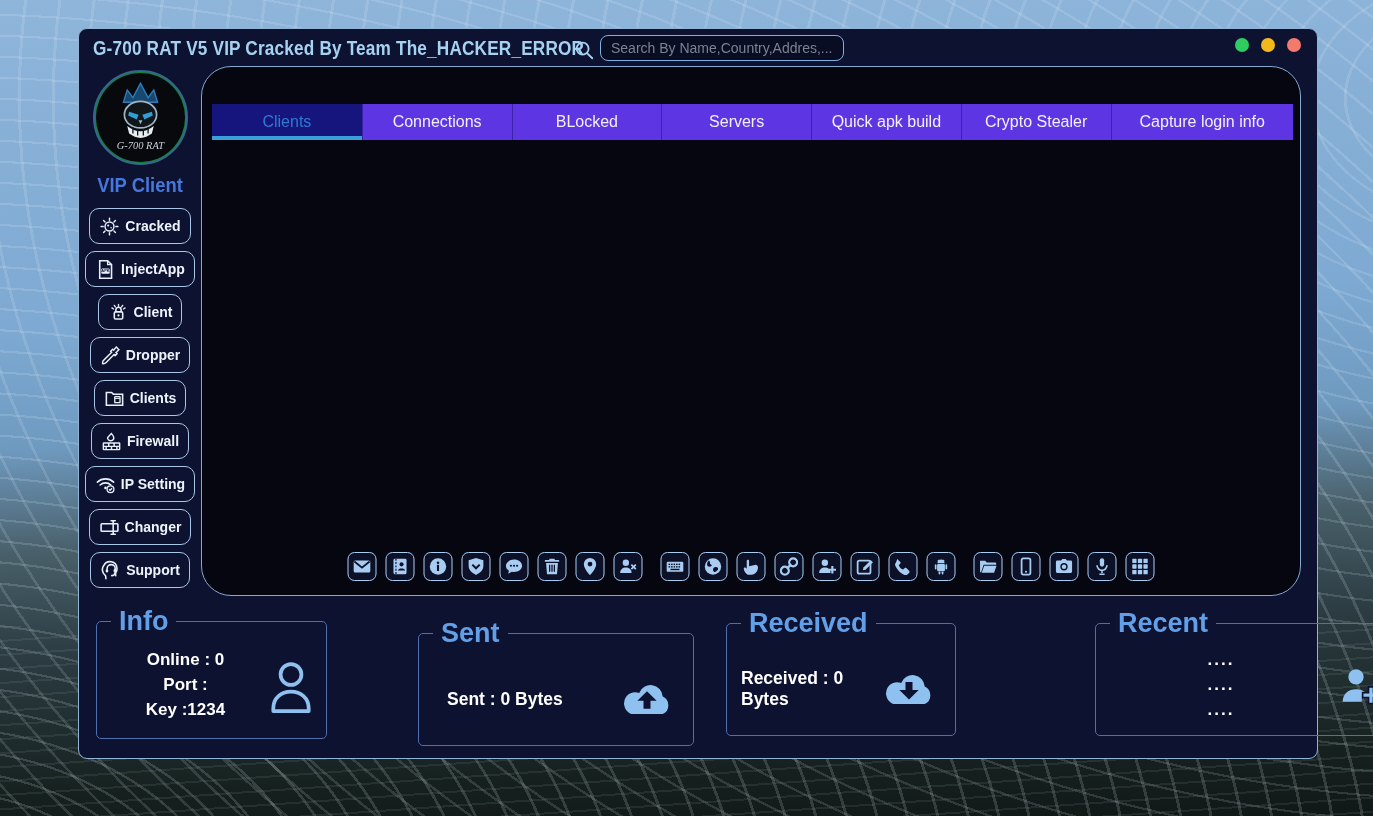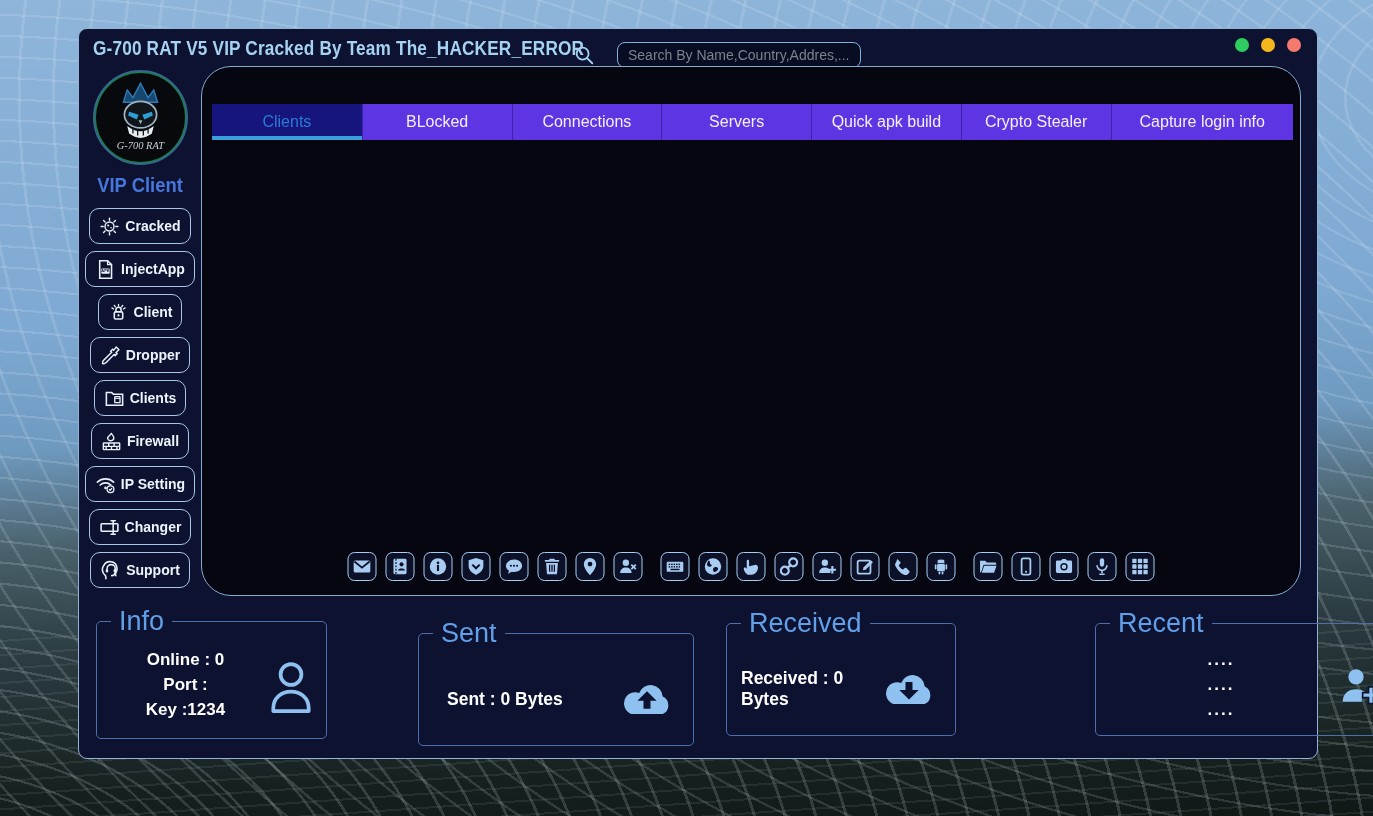--- a/index.html
+++ b/index.html
@@ -26,21 +26,21 @@
   .window {
     position:absolute; left:78px; top:28px; width:1240px; height:731px;
     background:#0d1231; border:1px solid #93b4d6; border-radius:9px;
   }
   .titlebar { position:absolute; top:0; left:0; right:0; height:37px; }
   .title {
     position:absolute; left:14px; top:8px; font-size:20px; font-weight:bold;
     color:#a6d2f2; transform:scaleX(.86); transform-origin:left center; white-space:nowrap;
     letter-spacing:.2px;
   }
-  .search { position:absolute; left:494px; top:13px; display:flex; align-items:center; gap:22px; }
+  .search { position:absolute; left:494px; top:6px; display:flex; align-items:flex-end; gap:5px; }
   .search-icon { width:22px; height:22px; display:inline-flex; }
   .search-input {
     width:244px; height:26px; background:rgba(0,0,0,.25);
     border:1px solid #7fb0e0; border-radius:8px; color:#cfd6e0;
     font-size:14px; padding:0 10px; font-family:inherit; outline:none;
   }
   .search-input::placeholder { color:#7b8290; }
   .lights { position:absolute; right:16px; top:9px; display:flex; gap:12px; }
   .light { width:14px; height:14px; border-radius:50%; display:inline-block; cursor:pointer; }
   .light.green  { background:#2fcc5f; }
@@ -82,21 +82,21 @@
     background:#0c1128; color:#a9cdf2; display:flex; align-items:center; justify-content:center;
     padding:0; cursor:pointer; flex:none;
   }
   .tool svg { width:19px; height:19px; }
   .tool.gap { margin-left:9px; }
   
   .panel {
     position:absolute; border:1px solid #4e6fae; border-radius:5px;
     min-inline-size:0; padding:0 8px; background:transparent;
   }
-  .panel legend { font-size:27px; color:#61a0e9; padding:0 8px; margin-left:6px; font-weight:400; }
+  .panel legend { font-size:27px; color:#61a0e9; padding:0 8px; margin-left:6px; font-weight:700; }
   #p-info     { left:17px;  top:577px; width:231px; height:133px; }
   #p-sent     { left:339px; top:589px; width:276px; height:128px; }
   #p-received { left:647px; top:579px; width:230px; height:128px; }
   #p-recent   { left:1016px; top:579px; width:302px; height:128px; }
   .info-body { display:flex; align-items:center;justify-content:center; }
   .info-lines { flex:1; color:#fff; font-weight:600; font-size:17px; line-height:25px; text-align:center; margin-top:10px; }
   .person-icon { width:50px; height:58px; margin:12px 2px 0 0; flex:none; }
   .sent-body, .recv-body { display:flex; align-items:center; height:92px; margin-top:4px; color:#fff; font-weight:bold; font-size:17.5px; }
   .sent-text { margin-left:20px; }
   .recv-text { margin-left:6px; }
@@ -414,22 +414,22 @@
             </svg>
           </span>
           <span>Support</span>
         </button>
     </div>
   </div>
 
   <div class="main">
     <div class="tabbar">
       <div class="tab active">Clients</div>
+      <div class="tab">Connections</div>
       <div class="tab">BLocked</div>
-      <div class="tab">Connections</div>
       <div class="tab">Servers</div>
       <div class="tab">Quick apk build</div>
       <div class="tab">Crypto Stealer</div>
       <div class="tab">Capture login info</div>
     </div>
 
     <div class="toolrow">
       <button class="tool">
           <svg>
             <use href="#s-mail"></use>

